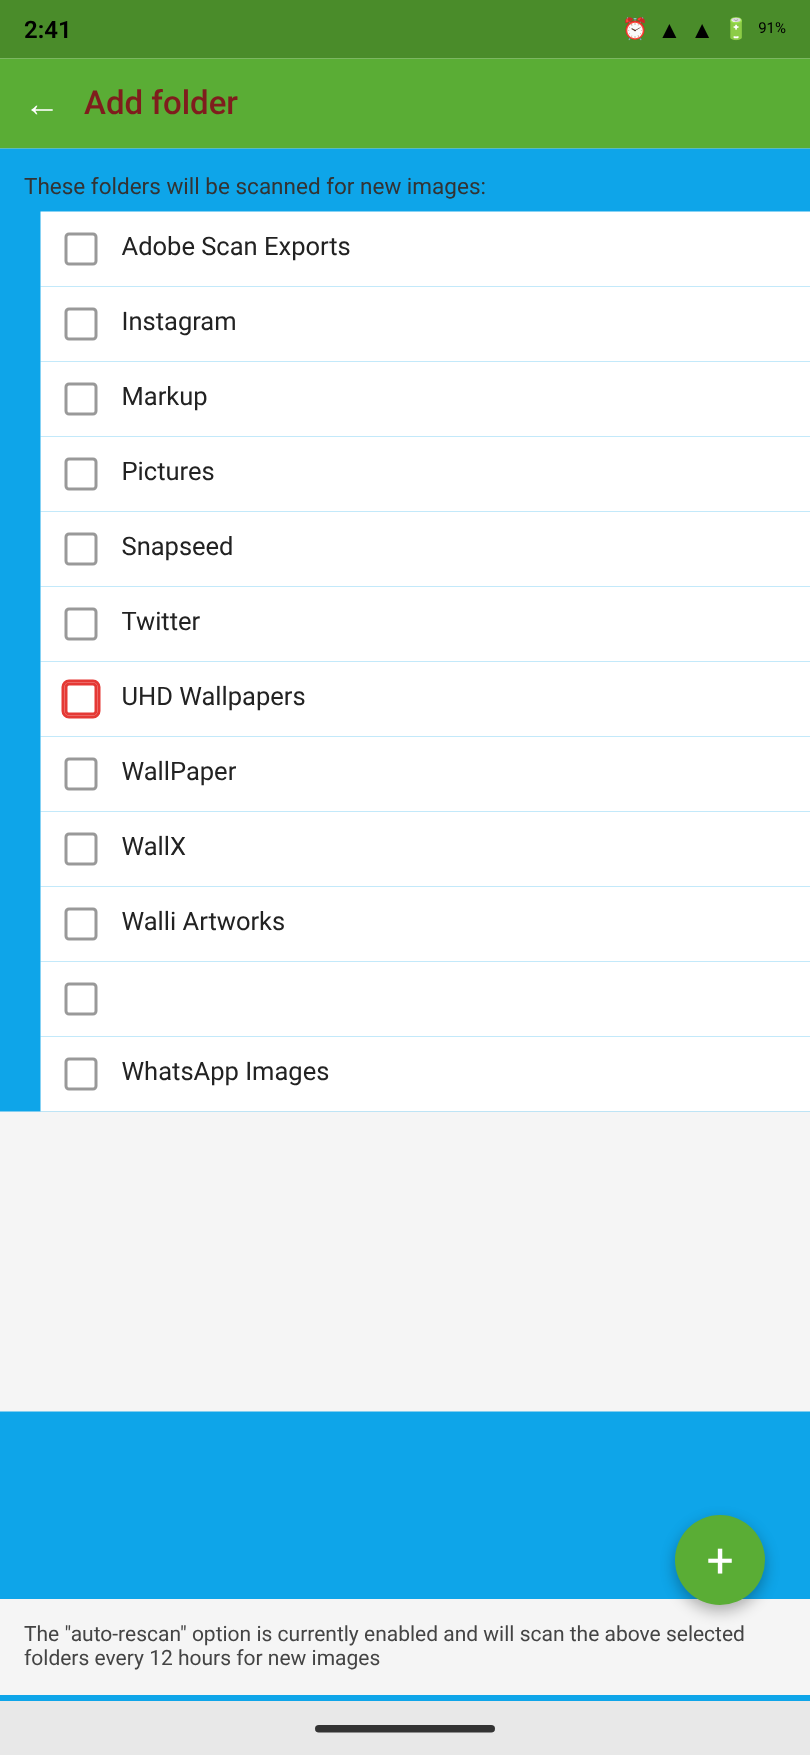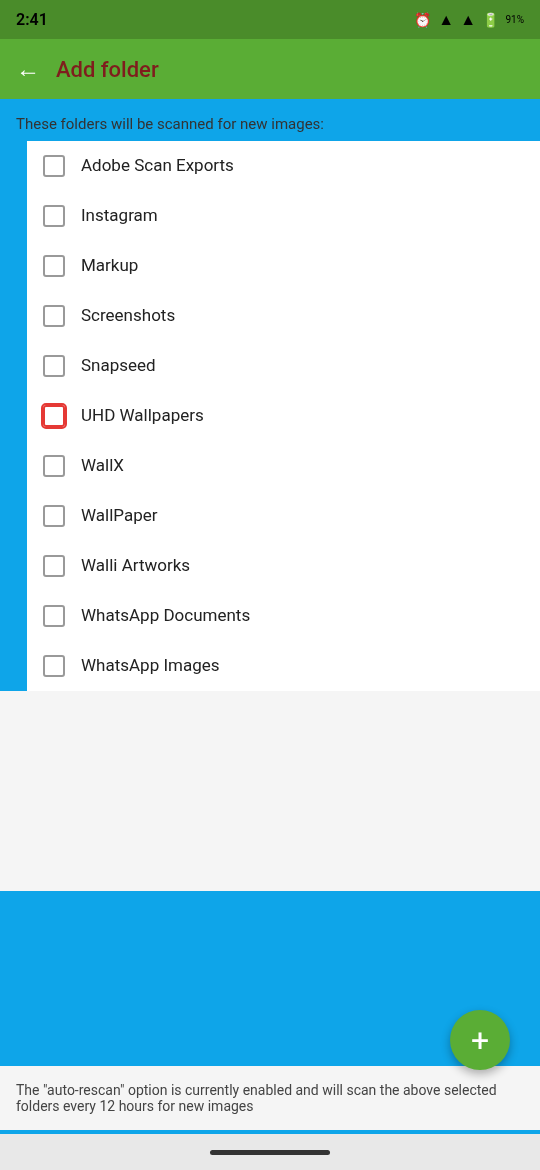--- a/index.html
+++ b/index.html
@@ -204,45 +204,48 @@
       <li class="folder-item">
         <div class="checkbox"></div>
         <span class="folder-label">Instagram</span>
       </li>
       <li class="folder-item">
         <div class="checkbox"></div>
         <span class="folder-label">Markup</span>
       </li>
       <li class="folder-item">
         <div class="checkbox"></div>
-        <span class="folder-label">Screenshots</span>
+        <span class="folder-label">Pictures</span>
       </li>
       <li class="folder-item">
         <div class="checkbox"></div>
         <span class="folder-label">Snapseed</span>
+      </li>
+      <li class="folder-item">
+        <div class="checkbox"></div>
+        <span class="folder-label">Twitter</span>
       </li>
       <li class="folder-item">
         <div class="checkbox highlighted"></div>
         <span class="folder-label">UHD Wallpapers</span>
       </li>
       <li class="folder-item">
         <div class="checkbox"></div>
+        <span class="folder-label">WallPaper</span>
+      </li>
+      <li class="folder-item">
+        <div class="checkbox"></div>
         <span class="folder-label">WallX</span>
       </li>
       <li class="folder-item">
         <div class="checkbox"></div>
-        <span class="folder-label">WallPaper</span>
-      </li>
-      <li class="folder-item">
-        <div class="checkbox"></div>
         <span class="folder-label">Walli Artworks</span>
       </li>
       <li class="folder-item">
         <div class="checkbox"></div>
-        <span class="folder-label">WhatsApp Documents</span>
       </li>
       <li class="folder-item">
         <div class="checkbox"></div>
         <span class="folder-label">WhatsApp Images</span>
       </li>
     </ul>
 
   <div class="content-wrapper"></div>
 </div>
 

